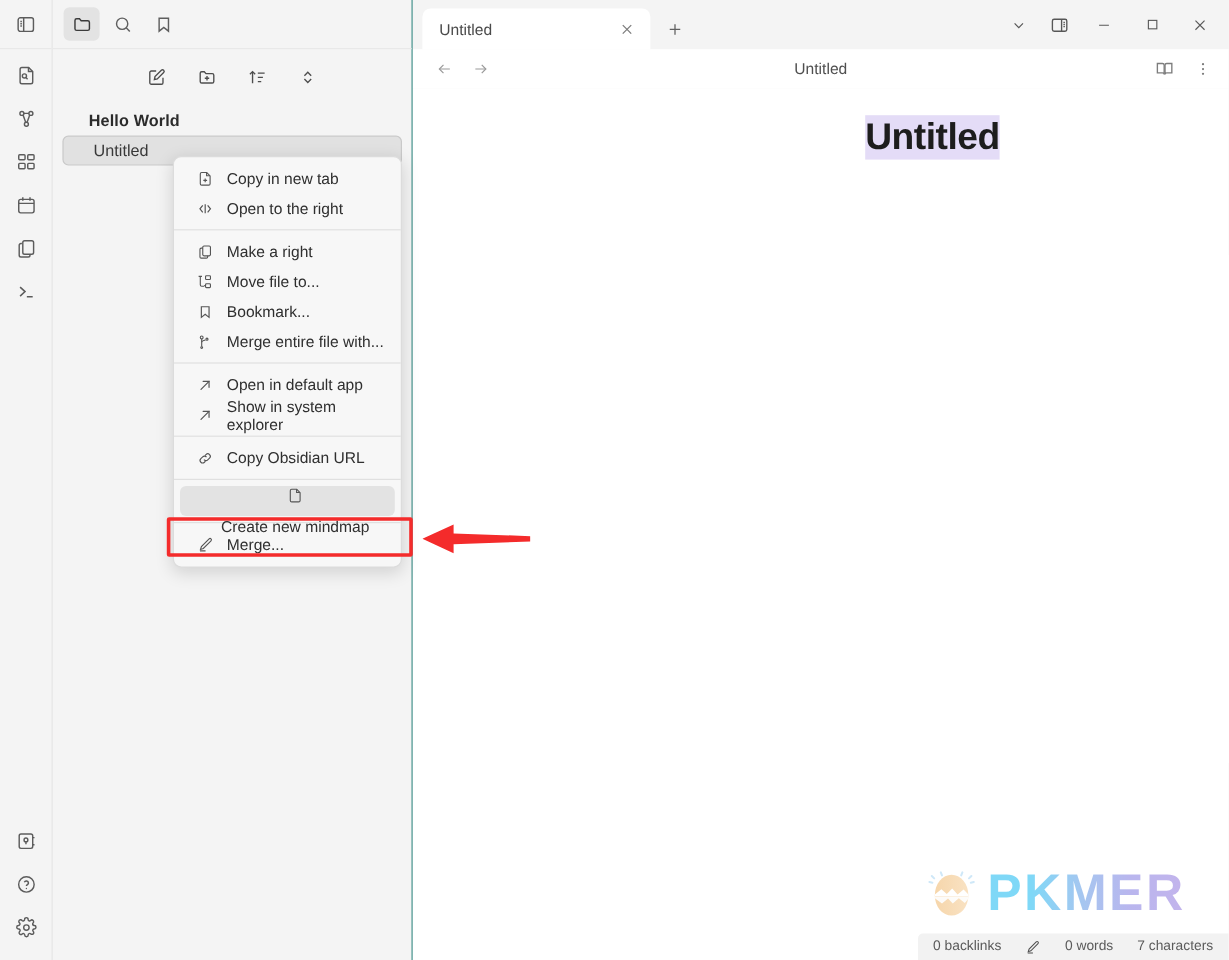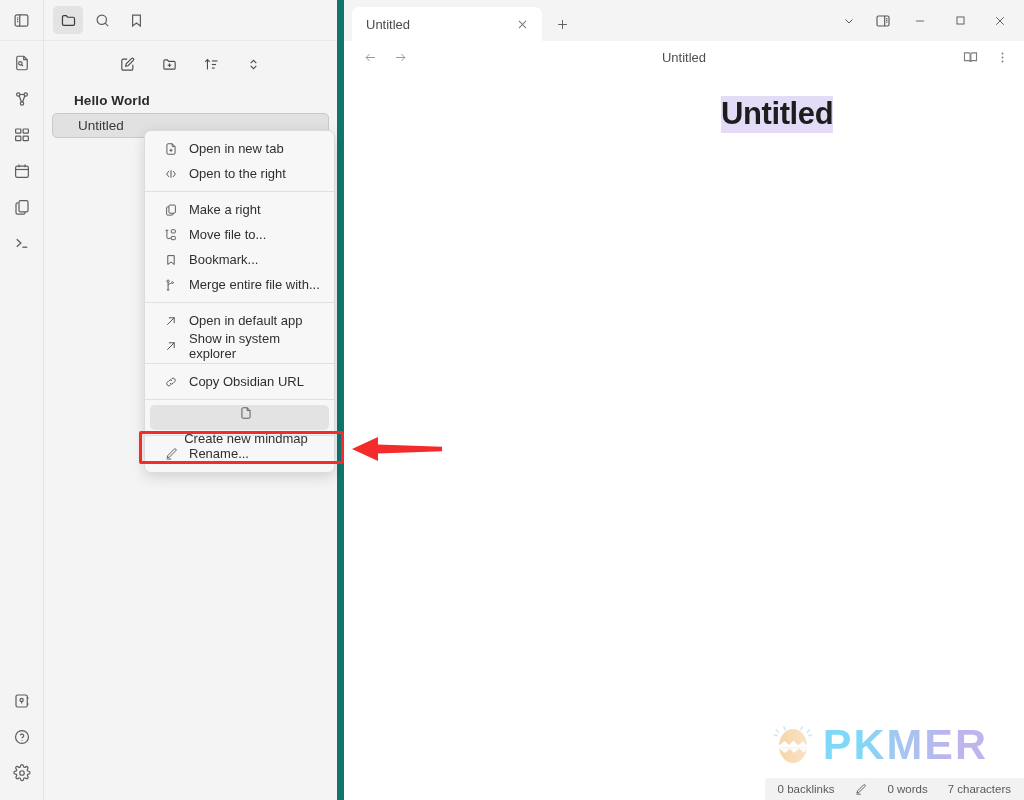--- a/index.html
+++ b/index.html
@@ -39,21 +39,21 @@
     color: #5c5c5c;
   }
   .rb-btn svg { display:block; }
 
   
   .left-pane {
     width: 300px; flex: 0 0 300px;
     height: 800px;
     background: #f4f4f4;
     display: flex; flex-direction: column;
-    border-right: 7px solid #0f766e;
+    border-right: 1px solid #0f766e;
   }
   .lp-tabheader {
     height: 41px;
     display: flex; align-items: center;
     gap: 4px;
     padding-left: 9px;
     border-bottom: 1px solid #e8e8e8;
   }
   .lp-tab {
     width: 30px; height: 28px;
@@ -542,21 +542,21 @@
     <div>
       <div class="ctx-item">
         <span class="ci-ico">
           <svg width="14" height="14" viewBox="0 0 24 24" fill="none" stroke="currentColor" stroke-width="1.6">
             <path d="M14.2 3H7a2 2 0 0 0-2 2v14a2 2 0 0 0 2 2h10a2 2 0 0 0 2-2V7.8z"></path>
             <path d="M14 3v4.6h4.7"></path>
             <line x1="12" y1="11.5" x2="12" y2="17"></line>
             <line x1="9.3" y1="14.2" x2="14.7" y2="14.2"></line>
           </svg>
         </span>
-        <span>Open in new tab</span>
+        <span>Copy in new tab</span>
       </div>
       <div class="ctx-item">
         <span class="ci-ico">
           <svg width="14" height="14" viewBox="0 0 24 24" fill="none" stroke="currentColor" stroke-width="1.7">
             <polyline points="8.5,7 4.5,12 8.5,17"></polyline>
             <line x1="12" y1="5.5" x2="12" y2="18.5"></line>
             <polyline points="15.5,7 19.5,12 15.5,17"></polyline>
           </svg>
         </span>
         <span>Open to the right</span>
@@ -663,21 +663,21 @@
     <div class="ctx-sep"></div>
 
     <div>
       <div class="ctx-item">
         <span class="ci-ico">
           <svg width="14" height="14" viewBox="0 0 24 24" fill="none" stroke="currentColor" stroke-width="1.6">
             <path d="M17.6 3.6a1.9 1.9 0 0 1 2.7 2.7L9.3 17.3l-4 1.3 1.3-4z"></path>
             <line x1="4.5" y1="20.6" x2="12.5" y2="20.6"></line>
           </svg>
         </span>
-        <span>Rename...</span>
+        <span>Merge...</span>
       </div>
     </div>
   </div>
 
   <div class="red-box"></div>
   <svg class="red-arrow" width="90" height="34" viewBox="0 0 90 34">
     <path d="M0 17 L26 5 L26 12.5 L90 14.8 L90 19.2 L26 21.5 L26 29 Z" fill="#f42b2b"></path>
   </svg>
 
 </div>

